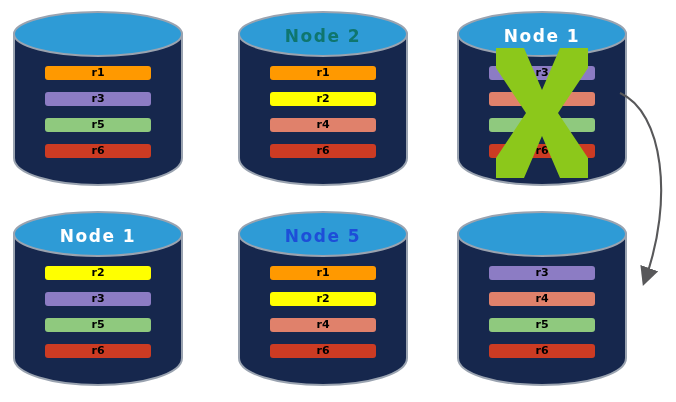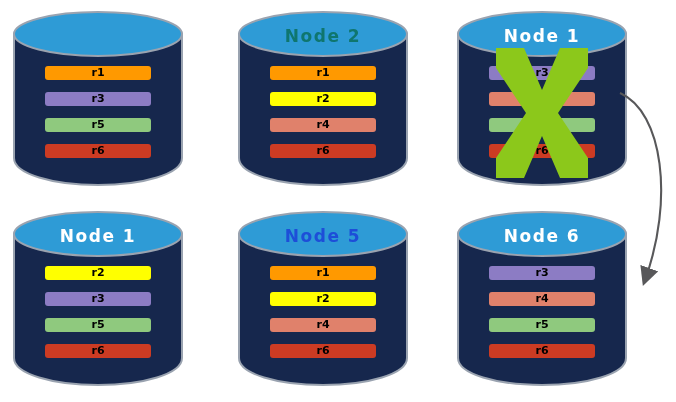--- a/index.html
+++ b/index.html
@@ -201,21 +201,20 @@
           <div class="row-bar" style="background: rgb(204, 59, 35);">
             <span class="row-label" style="color: rgb(0, 0, 0);">r6</span>
           </div>
         </div>
       </div>
       <div class="node" style="left: 452px; top: 208px;">
         <svg class="node-svg" viewBox="0 0 180 178">
           <path d="M 6 26 L 6 150 C 6 166, 45 177, 90 177 C 135 177, 174 166, 174 150 L 174 26 Z" fill="#16274d" stroke="#9aa3b0" stroke-width="2"></path>
           <ellipse cx="90" cy="26" rx="84" ry="22" fill="#2e9bd6" stroke="#9aa3b0" stroke-width="2"></ellipse>
         </svg>
-        <div class="node-title" style="color: rgb(255, 255, 255);">Node 6</div>
         <div class="rows">
           <div class="row-bar" style="background: rgb(140, 124, 196);">
             <span class="row-label" style="color: rgb(0, 0, 0);">r3</span>
           </div>
           <div class="row-bar" style="background: rgb(224, 129, 107);">
             <span class="row-label" style="color: rgb(0, 0, 0);">r4</span>
           </div>
           <div class="row-bar" style="background: rgb(143, 201, 126);">
             <span class="row-label" style="color: rgb(0, 0, 0);">r5</span>
           </div>

